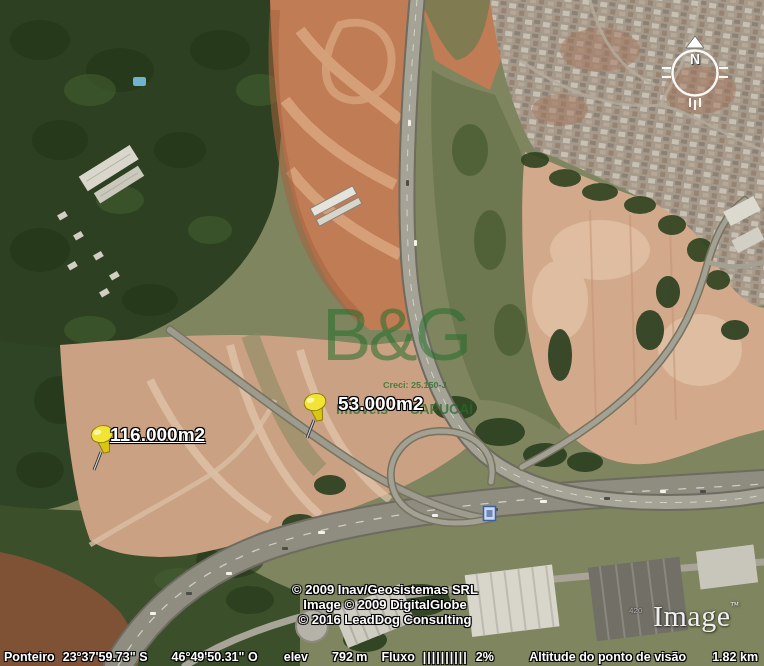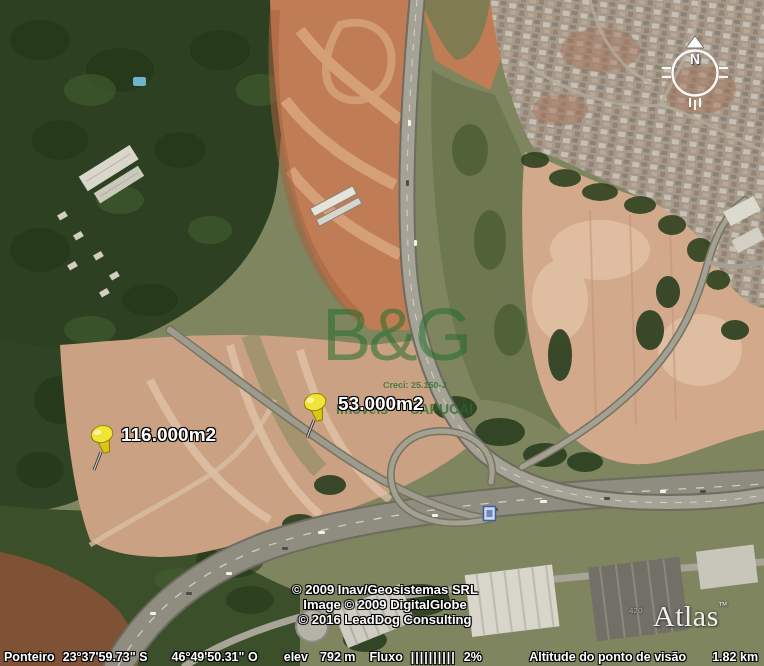--- a/index.html
+++ b/index.html
@@ -26,21 +26,21 @@
     font-size:30px;color:rgba(255,255,255,.92);letter-spacing:.5px;
     text-shadow:0 0 3px rgba(0,0,0,.55),1px 1px 2px rgba(0,0,0,.5);}
   #google-logo sup{font-size:9px;vertical-align:18px;letter-spacing:0;}
   #imagery-mark{left:629px;top:606px;font-size:8px;color:rgba(255,255,255,.55);
     text-shadow:0 0 2px #000;}
   
   #status-left{left:4px;bottom:2px;display:flex;align-items:baseline;font-size:12.5px;}
   #status-right{right:6px;bottom:2px;display:flex;align-items:baseline;font-size:12.5px;}
   #status-left span,#status-right span{display:inline-block;}
   .g8{margin-left:8px;}.g14{margin-left:14px;}
-  .g24{margin-left:24px;}.g26{margin-left:26px;}.g10{margin-left:12px;}
+  .g24{margin-left:24px;}.g26{margin-left:26px;}.g10{margin-left:24px;}
   .bars{letter-spacing:1px;}
 </style>
 </head>
 <body>
 
 <div id="stage">
 
   <svg width="764" height="666" viewBox="0 0 764 666">
     <defs>
       <pattern id="urb" patternUnits="userSpaceOnUse" width="18" height="14" patternTransform="rotate(8)">
@@ -257,21 +257,21 @@
 
   <svg class="ovl pin" style="left:84px;top:422px;" viewBox="0 0 38 50">
     <line x1="10" y1="48" x2="17" y2="30" stroke="#2f2f2f" stroke-width="3"></line>
     <line x1="10" y1="48" x2="17" y2="30" stroke="#cfcfcf" stroke-width="1.2"></line>
     <g transform="rotate(-14 19 16)">
       <path d="M13,18 L25,18 L22,31 L16,31 Z" fill="#d8c514" stroke="#8f7e08" stroke-width="1"></path>
       <ellipse cx="19" cy="12" rx="11" ry="8.5" fill="#f2e434" stroke="#8f7e08" stroke-width="1"></ellipse>
       <ellipse cx="15" cy="9" rx="4" ry="2.6" fill="#fbf7a0"></ellipse>
     </g>
   </svg>
-  <div class="ovl outlined pin-label" style="left:121px;top:424px;">116.000m2</div>
+  <div class="ovl outlined pin-label" style="left:110px;top:424px;text-decoration:underline;">116.000m2</div>
 
   <svg class="ovl pin" style="left:297px;top:390px;" viewBox="0 0 38 50">
     <line x1="10" y1="48" x2="17" y2="30" stroke="#2f2f2f" stroke-width="3"></line>
     <line x1="10" y1="48" x2="17" y2="30" stroke="#cfcfcf" stroke-width="1.2"></line>
     <g transform="rotate(-14 19 16)">
       <path d="M13,18 L25,18 L22,31 L16,31 Z" fill="#d8c514" stroke="#8f7e08" stroke-width="1"></path>
       <ellipse cx="19" cy="12" rx="11" ry="8.5" fill="#f2e434" stroke="#8f7e08" stroke-width="1"></ellipse>
       <ellipse cx="15" cy="9" rx="4" ry="2.6" fill="#fbf7a0"></ellipse>
     </g>
   </svg>
@@ -292,21 +292,21 @@
     <text x="37" y="36" text-anchor="middle" font-size="14" font-weight="bold" fill="#ffffff" style="text-shadow:1px 1px 1px #333" font-family="Liberation Sans, sans-serif">N</text>
   </svg>
 
   <div class="ovl outlined" id="copyright">
     <div>© 2009 Inav/Geosistemas SRL</div>
     <div>Image © 2009 DigitalGlobe</div>
     <div>© 2016 LeadDog Consulting</div>
   </div>
 
   <div class="ovl" id="imagery-mark">420</div>
-  <div class="ovl" id="google-logo"><span>Atlas</span><sup>™</sup></div>
+  <div class="ovl" id="google-logo"><span>Image</span><sup>™</sup></div>
 
   <div class="ovl outlined" id="status-left">
     <span>Ponteiro</span>
     <span class="g8">23°37'59.73" S</span>
     <span class="g24">46°49'50.31" O</span>
     <span class="g26">elev</span>
     <span class="g10">792 m</span>
     <span class="g14">Fluxo</span>
     <span class="g8 bars">||||||||||</span>
     <span class="g8">2%</span>

